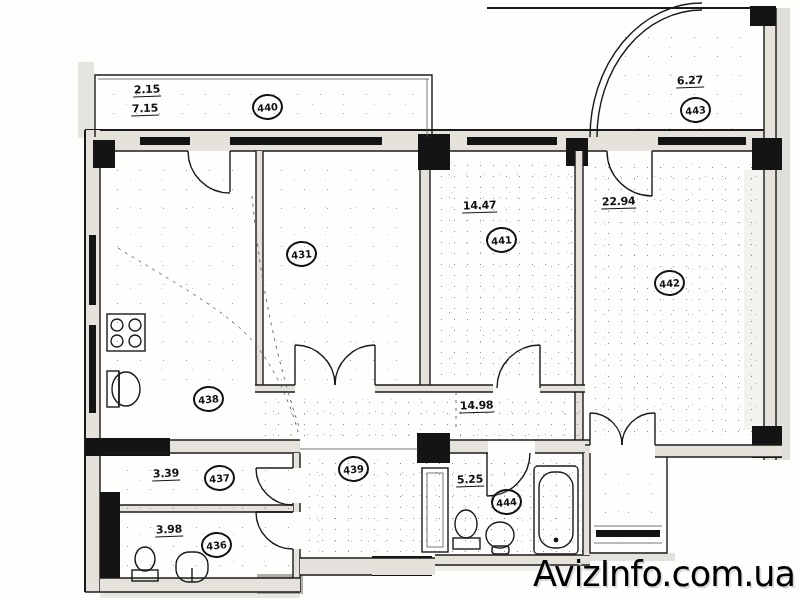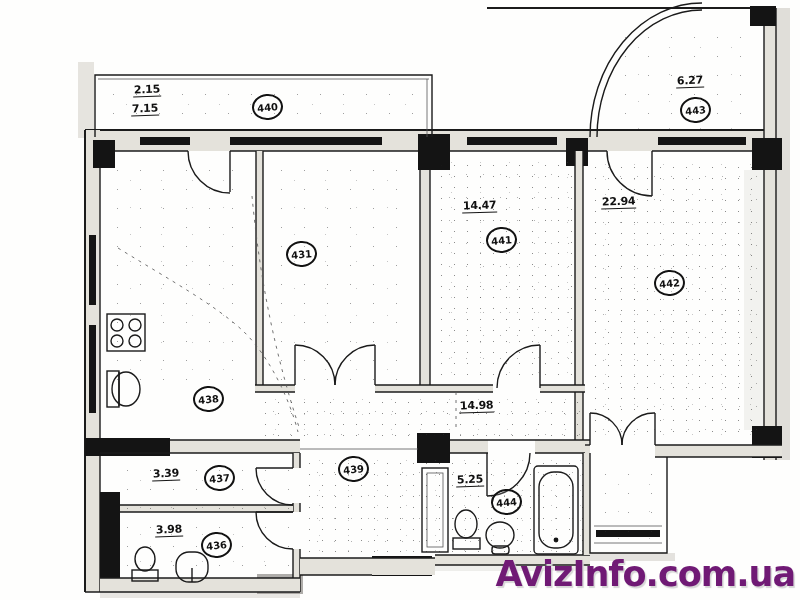--- a/index.html
+++ b/index.html
@@ -23,22 +23,22 @@
   .speckle{position:absolute;pointer-events:none;}
   .speckle.light{background-image:
       radial-gradient(circle,rgba(45,45,45,.45) .6px,transparent .8px),
       radial-gradient(circle,rgba(70,70,70,.3) .5px,transparent .7px);
       background-size:23px 19px,31px 27px;background-position:2px 3px,11px 9px;}
   .speckle.heavy{background-image:
       radial-gradient(circle,rgba(25,25,25,.5) .7px,transparent .9px),
       radial-gradient(circle,rgba(55,55,55,.38) .5px,transparent .7px),
       radial-gradient(circle,rgba(80,80,80,.3) .6px,transparent .8px);
       background-size:13px 11px,17px 23px,29px 15px;background-position:1px 2px,7px 5px,3px 12px;}
-  .watermark{position:absolute;right:5px;top:554px;font-size:35px;font-weight:700;
-       letter-spacing:-1px;color:#701a75;text-shadow:1.5px 1.5px 1px #d6d6d6;}
+  .watermark{position:absolute;right:5px;top:554px;font-size:35px;font-weight:400;
+       letter-spacing:-1px;color:#000000;text-shadow:1.5px 1.5px 1px #d6d6d6;}
 </style>
 </head>
 <body>
 
 <div id="stage">
  <div class="plan">
 
   <svg width="800" height="600" viewBox="0 0 800 600">
 
     <g>

